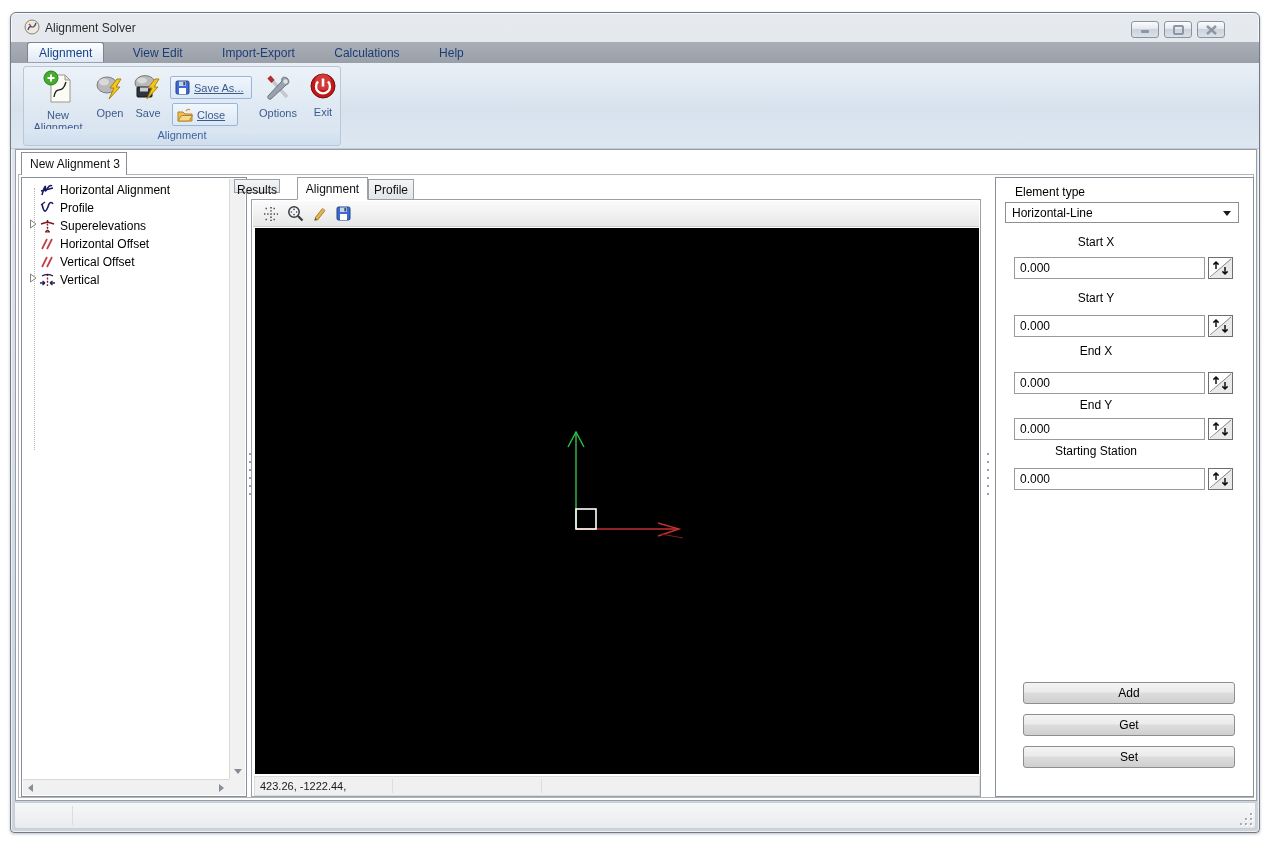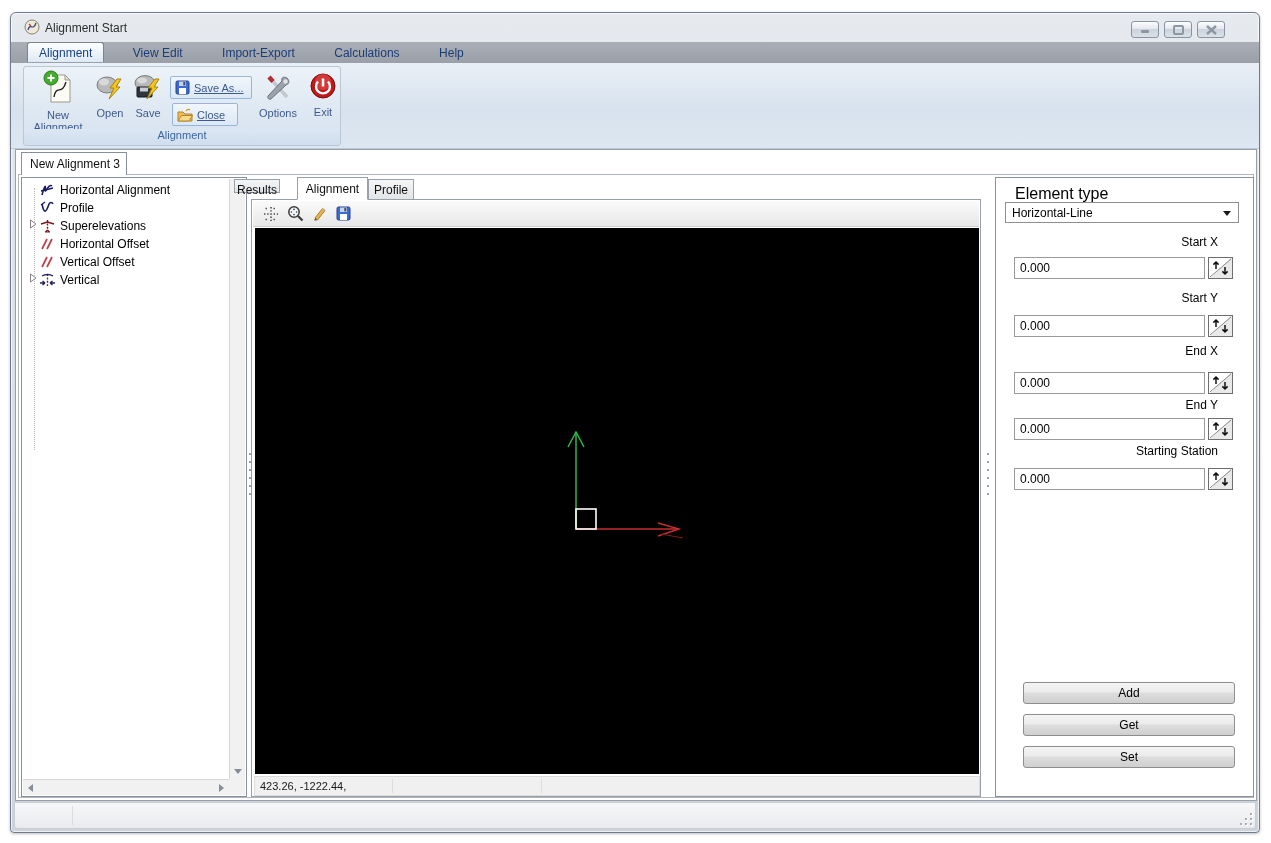--- a/index.html
+++ b/index.html
@@ -88,28 +88,28 @@
   .tbtn { width:24px; height:22px; display:flex; align-items:center; justify-content:center; }
   #canvas { position:absolute; left:3px; top:28px; width:724px; height:546px; background:#000; }
   #vstatus { position:absolute; left:2px; top:576px; width:726px; height:20px;
     background:#f0f0f0; border:1px solid #dcdcdc; font-size:11px; color:#1a1a1a; }
   #vstatus .coord { position:absolute; left:5px; top:3px; }
   .vsep { position:absolute; top:2px; bottom:2px; width:1px; background:#dddddd; }
 
   
   #props { position:absolute; left:984px; top:164px; width:259px; height:620px;
     background:#fff; border:1px solid #8a9099; z-index:2; }
-  #elem-type-label { position:absolute; left:19px; top:7px; font-size:16px; color:#000; }
+  #elem-type-label { position:absolute; left:19px; top:7px; font-size:12px; color:#000; }
   #combo { position:absolute; left:9px; top:24px; width:234px; height:21px;
     background:#fff; border:1px solid #8f8f8f; font-size:12px; color:#000; }
   #combo .val { position:absolute; left:6px; top:3px; }
   #combo .arrow { position:absolute; right:7px; top:8px; width:0; height:0;
     border-left:4px solid transparent; border-right:4px solid transparent;
     border-top:5px solid #1a1a1a; }
-  .flabel { position:absolute; left:26px; width:196px; text-align:right;
+  .flabel { position:absolute; left:2px; width:196px; text-align:center;
     font-size:12px; color:#000; }
   .numfield { position:absolute; left:18px; width:191px; height:22px;
     border:1px solid #9a9a9a; background:#fff; font-size:12px; color:#000;
     padding-left:5px; font-family:"Liberation Sans", sans-serif; }
   .spinner { position:absolute; left:212px; width:25px; height:22px;
     border:1px solid #6e6e6e; background:linear-gradient(135deg,#ffffff 49%,#e9e9e9 51%); }
   .pbtn { position:absolute; left:27px; width:212px; height:22px;
     border:1px solid #8e8e8e; border-radius:3px; font-size:12px; color:#000;
     text-align:center; padding-top:3px;
     background:linear-gradient(#f4f4f4,#ebebeb 45%,#dddddd 50%,#cfcfcf); }
@@ -127,21 +127,21 @@
 <div id="window">
 
   <div id="titlebar">
     <span id="app-icon">
       <svg width="16" height="16">
           <circle cx="8" cy="8" r="7" fill="#efe9da" stroke="#8a8270"></circle>
       <path d="M4 11 C6 3,9 13,12 4" stroke="#334488" stroke-width="1.3" fill="none"></path>
       <path d="M5 5 l2 2" stroke="#b04040" stroke-width="1.2"></path>
         </svg>
     </span>
-    <span id="title-text">Alignment Start</span>
+    <span id="title-text">Alignment Solver</span>
     <span class="winbtn" id="btn-min">
       <svg width="10" height="9">
           <rect x="1" y="5" width="8" height="3" rx="1" fill="#8d96a3"></rect>
         </svg>
     </span>
     <span class="winbtn" id="btn-max">
       <svg width="11" height="10">
           <rect x="1" y="1" width="9" height="8" rx="1" fill="none" stroke="#8d96a3" stroke-width="2"></rect>
         </svg>
     </span>

